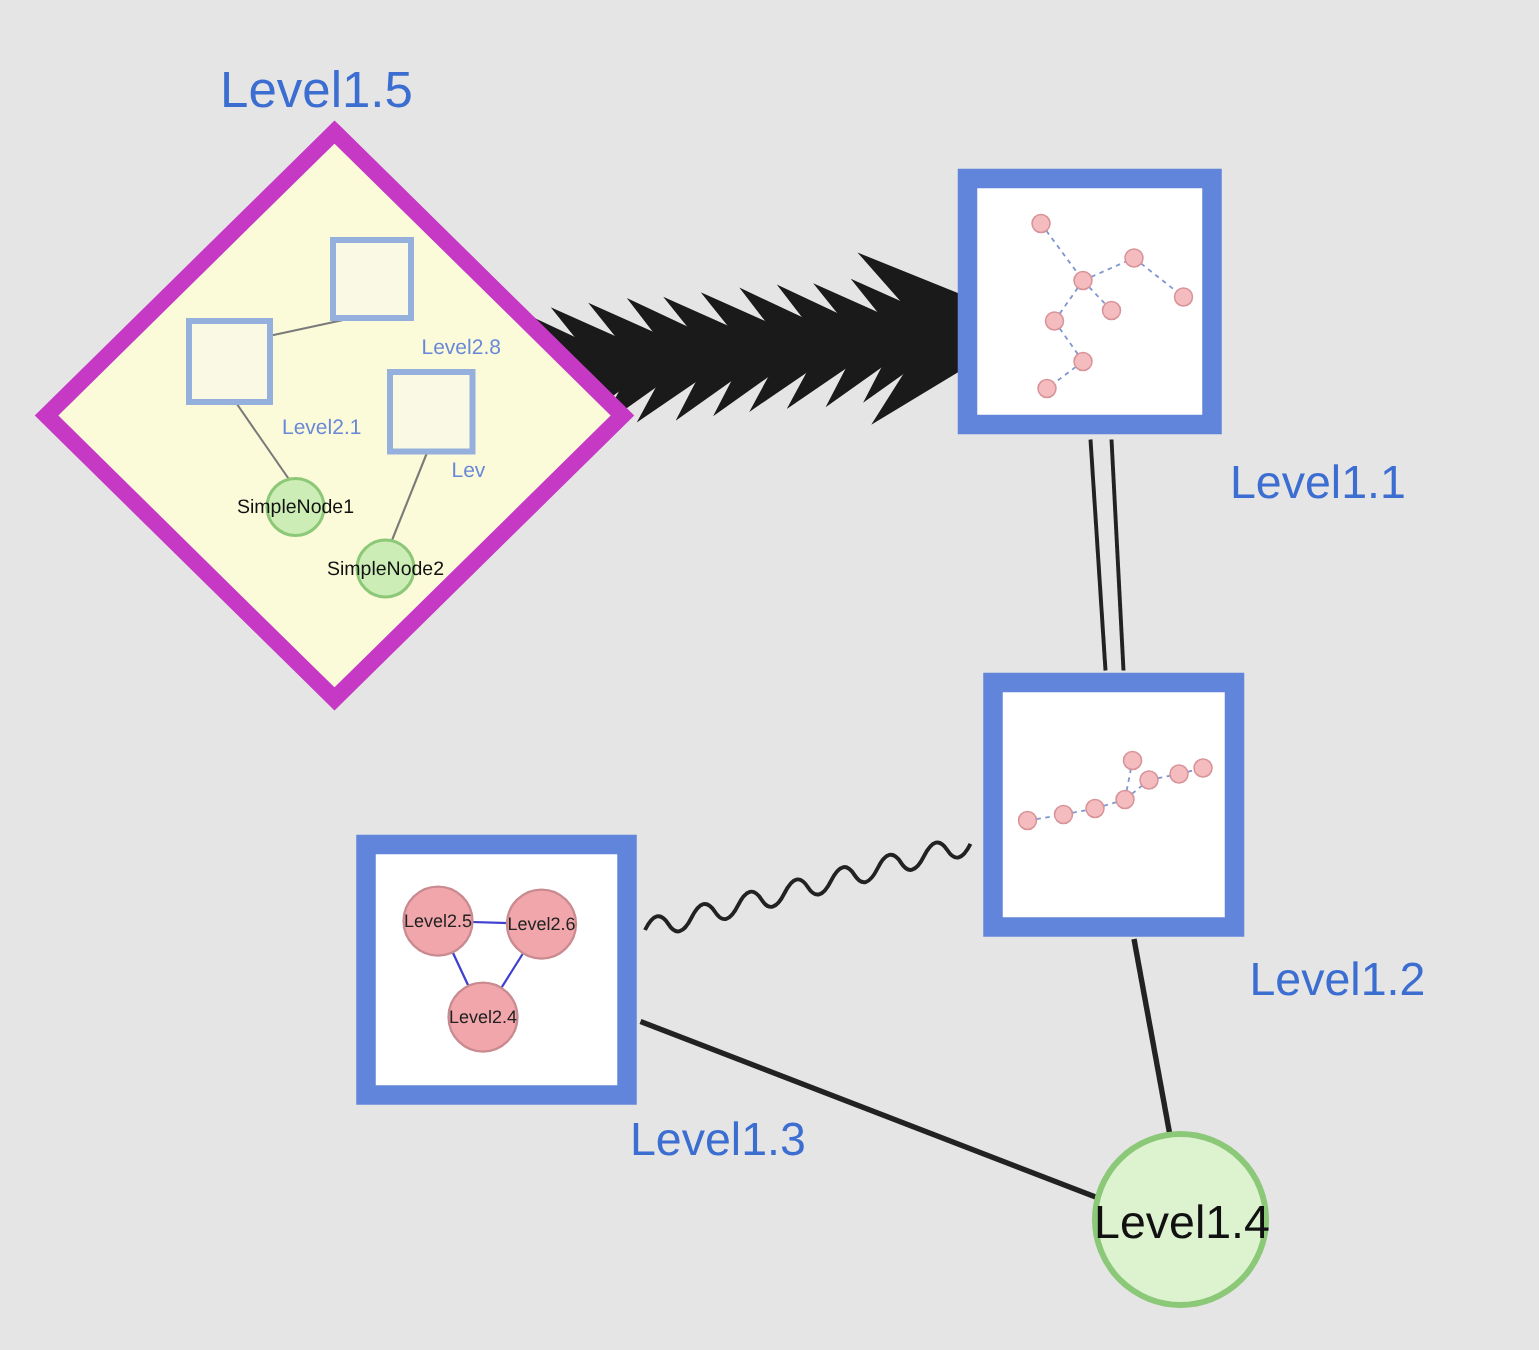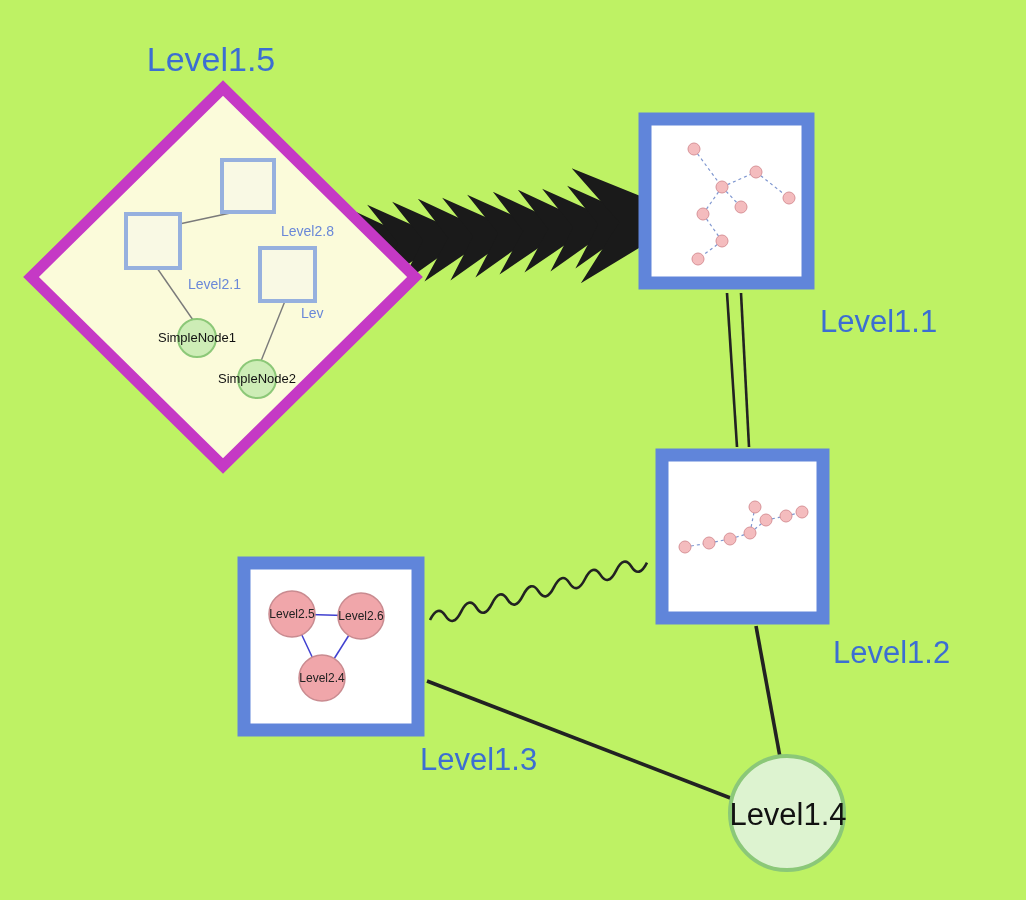--- a/index.html
+++ b/index.html
@@ -1,19 +1,19 @@
 <!DOCTYPE html>
 <html><head>
 <meta charset="utf-8">
 <style>
   html, body { margin:0; padding:0; background:#ffffff; }
   .canvas {
     position:relative;
     width:1026px; height:900px;
-    background:#bef264;
+    background:#e5e5e5;
     font-family:"Liberation Sans", sans-serif;
     overflow:hidden;
   }
   svg text { font-family:"Liberation Sans", sans-serif; }
 
   .diamond   { fill:#fbfbda; stroke:#c539c5; stroke-width:11; stroke-linejoin:miter; }
   .sq        { fill:#ffffff; stroke:#6085da; stroke-width:13; }
   .inner-sq  { fill:#f9f9e4; stroke:#96b0de; stroke-width:4; }
   .green-sm  { fill:#cdedb6; stroke:#8cc878; stroke-width:2; }
   .green-big { fill:#ddf3d0; stroke:#8bc878; stroke-width:4; }

